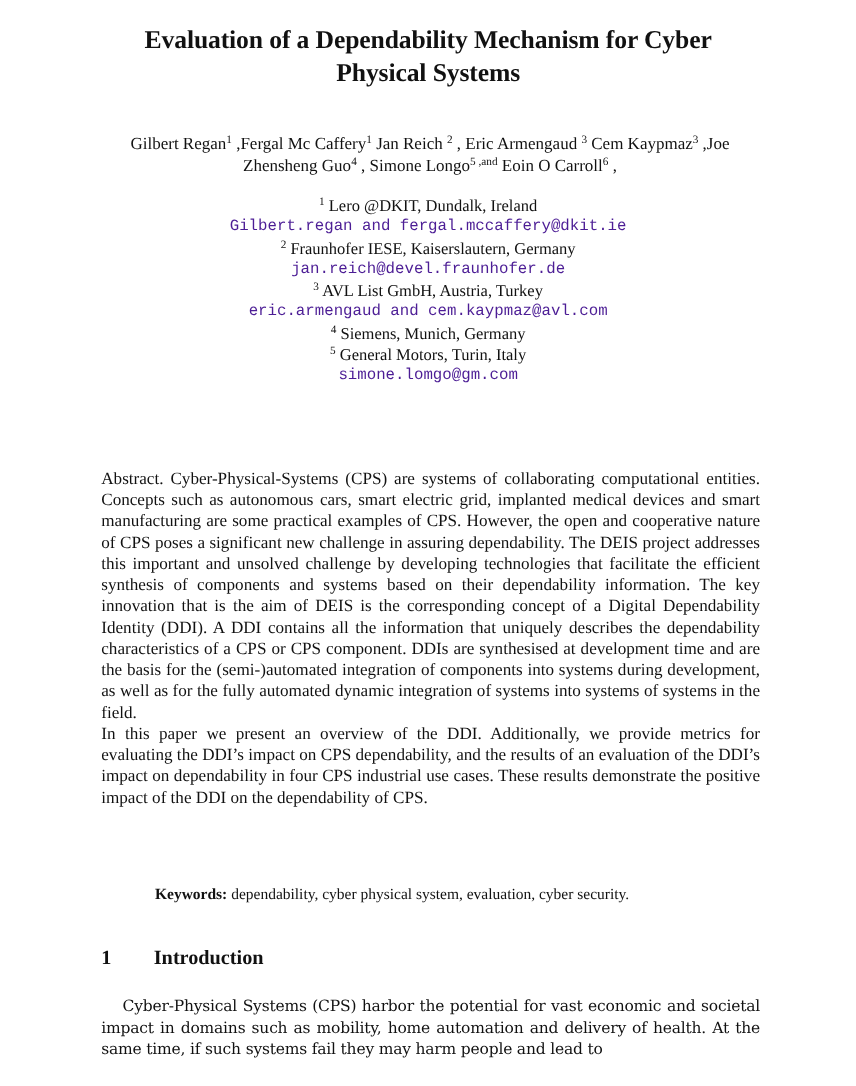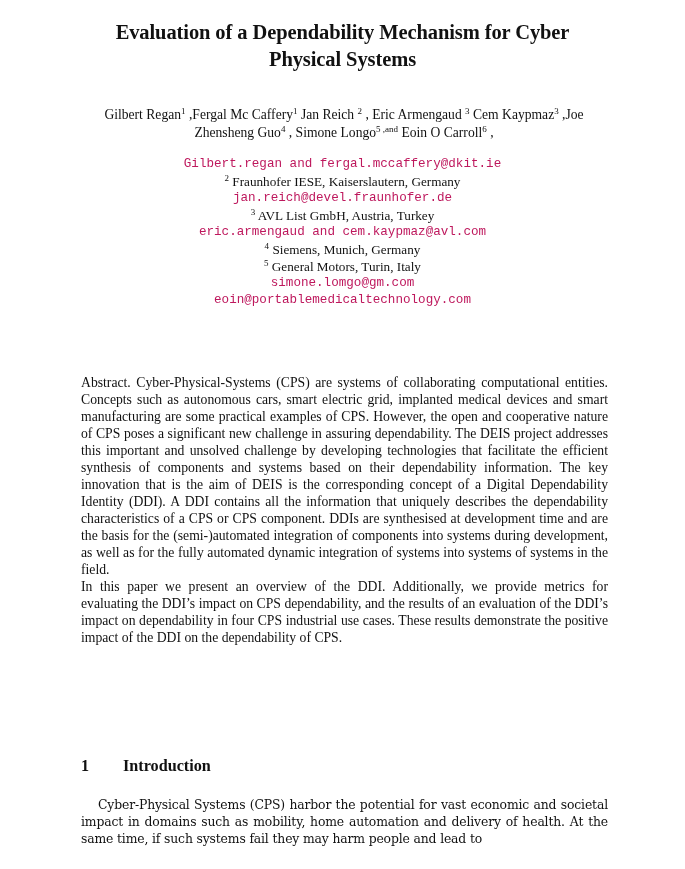--- a/index.html
+++ b/index.html
@@ -13,21 +13,21 @@
     letter-spacing: -0.1px;
   }
   .authors {
     position: absolute; left: 78px; width: 532px; top: 106px;
     text-align: center; font-size: 13.6px; line-height: 18px;
   }
   .authors sup { font-size: 9px; line-height: 0; vertical-align: 5px; }
   .affils { position: absolute; left: 80px; width: 525px; top: 156px; text-align: center; }
   .aff-line { font-size: 13.2px; line-height: 17px; height: 17px; white-space: nowrap; }
   .aff-line sup { font-size: 9px; line-height: 0; vertical-align: 5px; }
-  .email-line { font-size: 12.6px; line-height: 17px; height: 17px; color: #be185d; white-space: nowrap; }
+  .email-line { font-size: 12.6px; line-height: 17px; height: 17px; color: #4c1d95; white-space: nowrap; }
   .abstract {
     position: absolute; left: 81px; width: 527px; top: 374px;
     font-size: 13.7px; line-height: 17px; text-align: justify;
   }
   .abstract p { margin: 0; }
   .abstract b { font-weight: normal; }
   .keywords {
     position: absolute; left: 124px; top: 707px; font-size: 12.4px; line-height: 16px; white-space: nowrap;
   }
   .section-head {
@@ -46,36 +46,37 @@
 
 <div class="page">
 
   <div class="title serif">Evaluation of a Dependability Mechanism for Cyber Physical Systems</div>
 
   <div class="authors serif">
     <span><span>Gilbert Regan</span><sup>1</sup><span> ,</span></span><span><span>Fergal Mc Caffery</span><sup>1</sup><span> </span></span><span><span>Jan Reich </span><sup>2</sup><span> , </span></span><span><span>Eric Armengaud </span><sup>3</sup><span> </span></span><span><span>Cem Kaypmaz</span><sup>3</sup><span> ,</span></span><span><span>Joe Zhensheng Guo</span><sup>4</sup><span> , </span></span><span><span>Simone Longo</span><sup>5 ,and</sup><span> </span></span><span><span>Eoin O Carroll</span><sup>6</sup><span> ,</span></span>
   </div>
 
   <div class="affils">
+    <div class="aff-line serif"><sup>1</sup> <span>Lero @DKIT, Dundalk, Ireland</span></div>
     <div class="email-line mono">Gilbert.regan and fergal.mccaffery@dkit.ie</div>
     <div class="aff-line serif"><sup>2</sup> <span>Fraunhofer IESE, Kaiserslautern, Germany</span></div>
     <div class="email-line mono">jan.reich@devel.fraunhofer.de</div>
     <div class="aff-line serif"><sup>3</sup> <span>AVL List GmbH, Austria, Turkey</span></div>
     <div class="email-line mono">eric.armengaud and cem.kaypmaz@avl.com</div>
     <div class="aff-line serif"><sup>4</sup> <span>Siemens, Munich, Germany</span></div>
     <div class="aff-line serif"><sup>5</sup> <span>General Motors, Turin, Italy</span></div>
     <div class="email-line mono">simone.lomgo@gm.com</div>
-    <div class="email-line mono">eoin@portablemedicaltechnology.com</div>
   </div>
 
   <div class="abstract serif">
     <p><b>Abstract.</b><span> Cyber-Physical-Systems (CPS) are systems of collaborating computational entities. Concepts such as autonomous cars, smart electric grid, implanted medical devices and smart manufacturing are some practical examples of CPS. However, the open and cooperative nature of CPS poses a significant new challenge in assuring dependability. The DEIS project addresses this important and unsolved challenge by developing technologies that facilitate the efficient synthesis of components and sys­tems based on their dependability information. The key innovation that is the aim of DEIS is the corresponding concept of a </span><b>D</b><span>igital </span><b>D</b><span>ependability </span><b>I</b><span>dentity</span><span> (DDI). A DDI contains all the information that uniquely describes the dependability characteristics of a CPS or CPS component. DDIs are synthesised at development time and are the basis for the (semi-)automated integration of components into systems during devel­opment, as well as for the fully automated dynamic integration of systems into sys­tems of systems in the field.</span></p>
     <p>In this paper we present an overview of the DDI. Additionally, we provide metrics for evaluating the DDI’s impact on CPS dependability, and the results of an evaluation of the DDI’s impact on dependability in four CPS industrial use cases. These results demonstrate the positive impact of the DDI on the dependability of CPS.</p>
   </div>
 
+  <div class="keywords serif"><b>Keywords:</b><span> dependability, cyber physical system, evaluation, cyber security.</span></div>
 
   <div class="section-head serif"><span class="num">1</span><span>Introduction</span></div>
 
   <div class="intro">
     <p>Cyber-Physical Systems (CPS) harbor the potential for vast economic and so­cietal impact in domains such as mobility, home automation and delivery of health. At the same time, if such systems fail they may harm people and lead to</p>
   </div>
 
 </div>
 
 </body></html>

